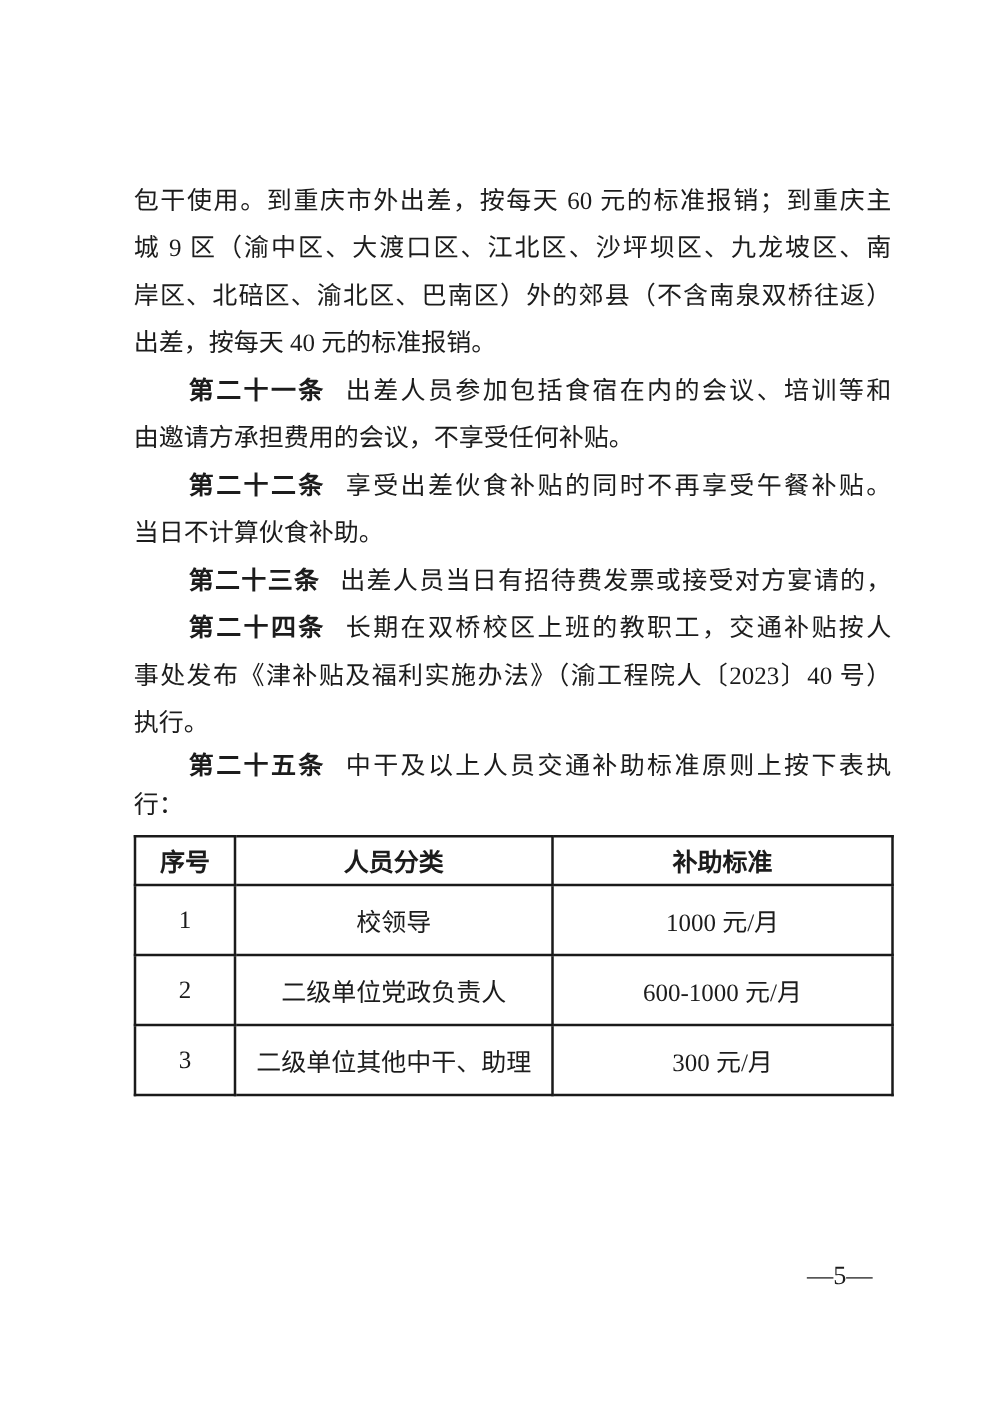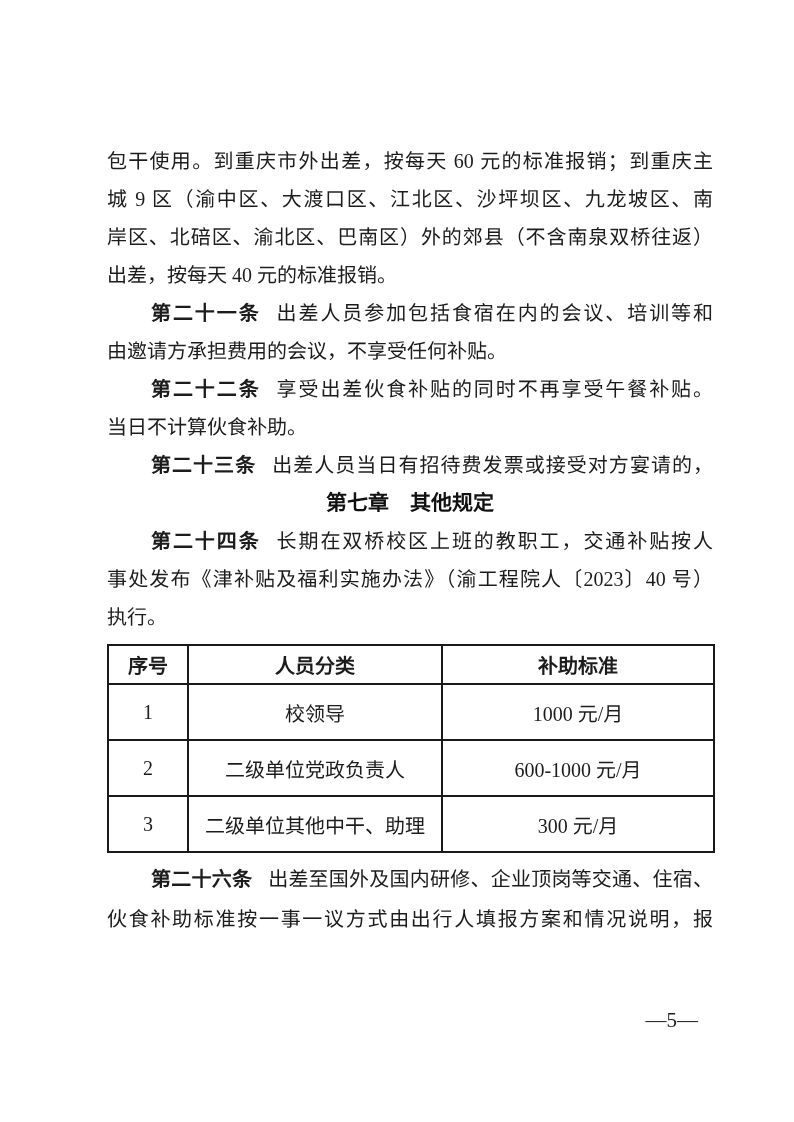--- a/index.html
+++ b/index.html
@@ -97,30 +97,35 @@
       </div>
     </div>
 
     <div class="para">
       <div class="line">当日不计算伙食补助。</div>
       <div class="line fill indent">
         <span class="article-label">第二十三条</span><span>出差人员当日有招待费发票或接受对方宴请的，</span>
       </div>
     </div>
 
-    <h2 class="chapter">第七章　其他规定</h2>
 
     <div class="para">
       <div class="line fill indent">
         <span class="article-label">第二十四条</span><span>长期在双桥校区上班的教职工，交通补贴按人</span>
       </div>
       <div class="line fill">事处发布《津补贴及福利实施办法》（渝工程院人〔2023〕40 号）</div>
       <div class="line">执行。</div>
     </div>
 
+    <div class="para g-tight">
+      <div class="line fill indent">
+        <span class="article-label">第二十五条</span><span>中干及以上人员交通补助标准原则上按下表执</span>
+      </div>
+      <div class="line">行：</div>
+    </div>
 
     <table class="subsidy">
       <colgroup>
           <col class="c1">
           <col class="c2">
           <col class="c3">
         </colgroup>
       <thead>
         <tr>
           <th>序号</th>
@@ -140,23 +145,17 @@
           <td>600-1000 元/月</td>
         </tr>
         <tr>
           <td>3</td>
           <td>二级单位其他中干、助理</td>
           <td>300 元/月</td>
         </tr>
       </tbody>
     </table>
 
-    <div class="para g-after">
-      <div class="line fill indent">
-        <span class="article-label">第二十六条</span><span>出差至国外及国内研修、企业顶岗等交通、住宿、</span>
-      </div>
-      <div class="line fill">伙食补助标准按一事一议方式由出行人填报方案和情况说明，报</div>
-    </div>
 
   </div>
 
   <div class="pagenum">—5—</div>
 </div>
 
 </body></html>

